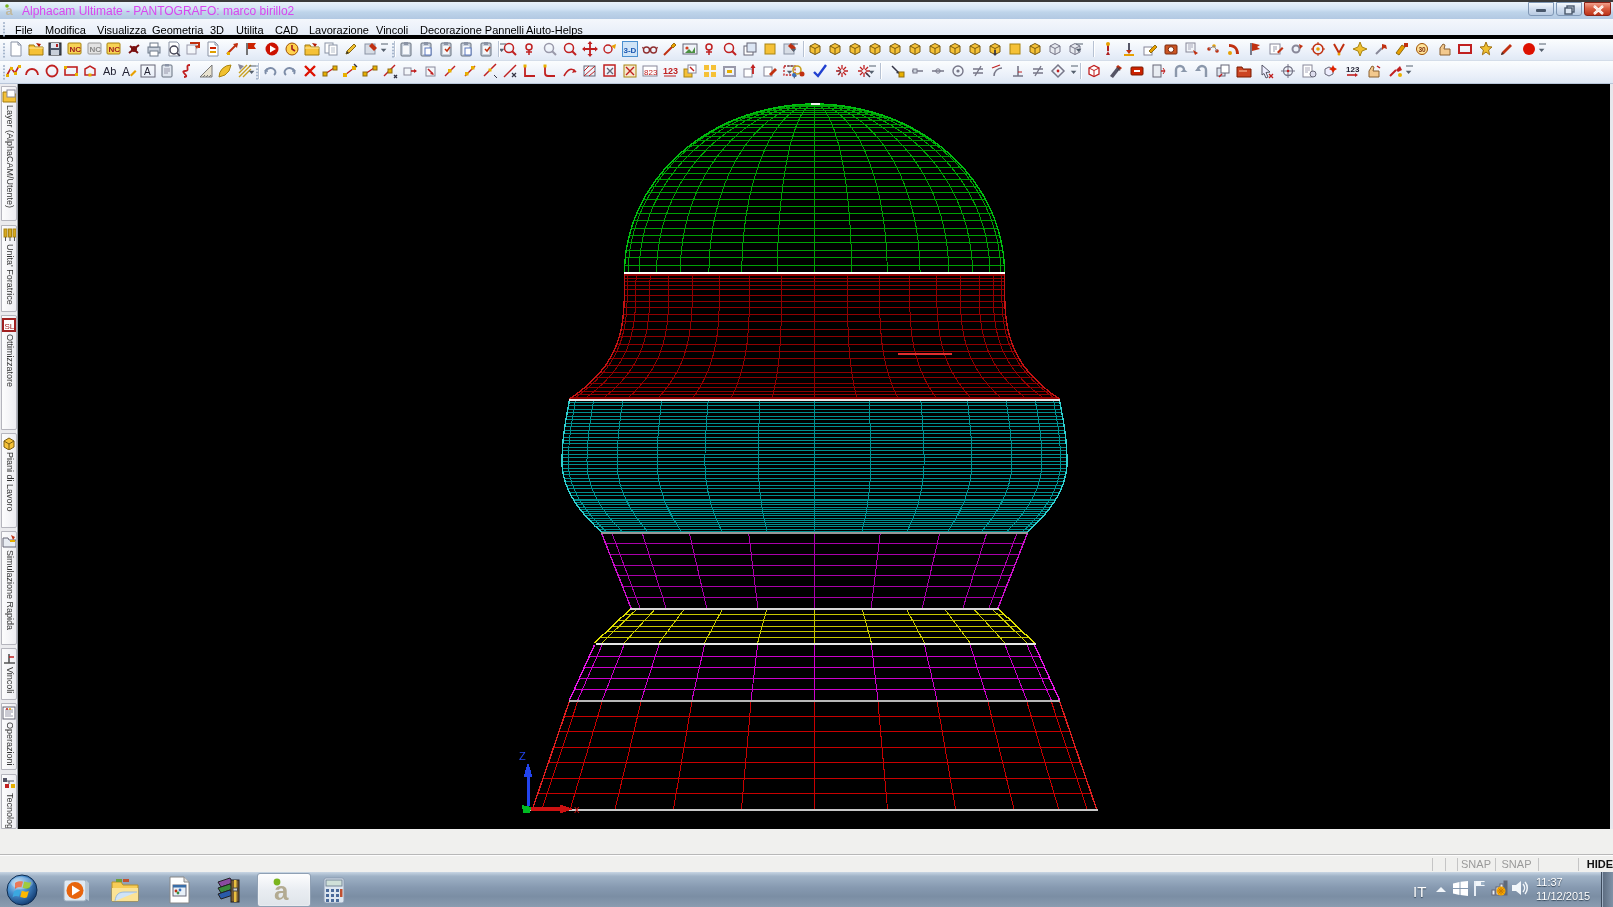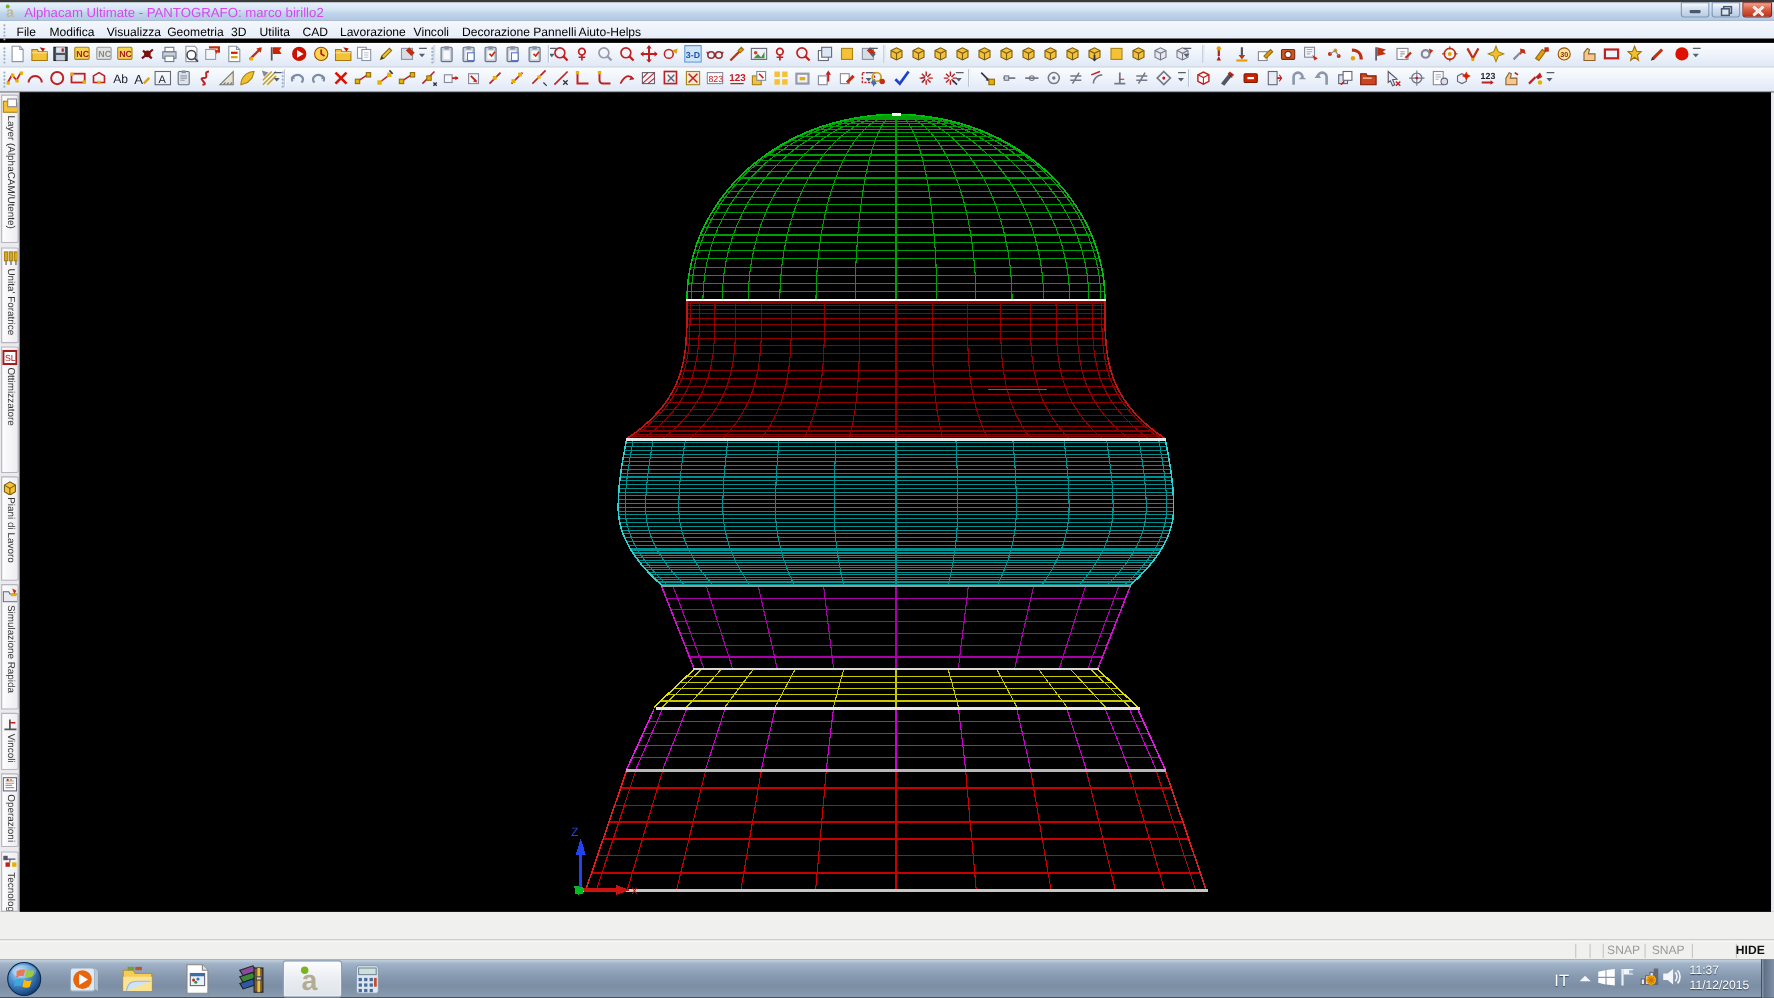--- a/index.html
+++ b/index.html
@@ -1075,21 +1075,21 @@
 <div style="position:absolute;left:0;top:856px;width:1613px;height:16px">
     <div style="position:absolute;left:1432px;top:2px;width:1px;height:13px;background:#c5c5c5"></div>
     <div style="position:absolute;left:1445px;top:2px;width:1px;height:13px;background:#c5c5c5"></div>
     <div style="position:absolute;left:1457px;top:2px;width:1px;height:13px;background:#c5c5c5"></div>
     <div style="position:absolute;left:1495px;top:2px;width:1px;height:13px;background:#c5c5c5"></div>
     <div style="position:absolute;left:1538px;top:2px;width:1px;height:13px;background:#c5c5c5"></div>
     <div style="position:absolute;left:1578px;top:2px;width:1px;height:13px;background:#c5c5c5"></div>
     <div style="position:absolute;left:1457px;top:2px;width:38px;text-align:center;font-size:11px;color:#9a9a9a;">SNAP</div>
     <div style="position:absolute;left:1495px;top:2px;width:43px;text-align:center;font-size:11px;color:#9a9a9a;">SNAP</div>
     <div style="position:absolute;left:1538px;top:2px;width:40px;text-align:center;font-size:11px;color:#9a9a9a;margin-top:23px;">AUTO</div>
-    <div style="position:absolute;left:1578px;top:2px;width:35px;text-align:left;font-size:11px;color:#9a9a9a;color:#111;font-weight:bold">HIDE</div>
+    <div style="position:absolute;left:1578px;top:2px;width:35px;text-align:right;font-size:11px;color:#9a9a9a;color:#111;font-weight:bold">HIDE</div>
   </div>
 
 <div style="position:absolute;left:0;top:872px;width:1613px;height:35px;background:linear-gradient(180deg,#c8d6e4 0%,#9fb2c6 12%,#8699b0 45%,#7b8ea4 70%,#8a9cb0 100%)">
 <svg style="position:absolute;left:6px;top:2px" width="32" height="32" viewBox="0 0 32 32">
 <defs>
         <radialGradient id="orb" cx="35%" cy="30%" r="75%">
 <stop offset="0%" stop-color="#bfe0f5"></stop>
           <stop offset="45%" stop-color="#4a90d0"></stop>
           <stop offset="100%" stop-color="#123a70"></stop>
 </radialGradient>

